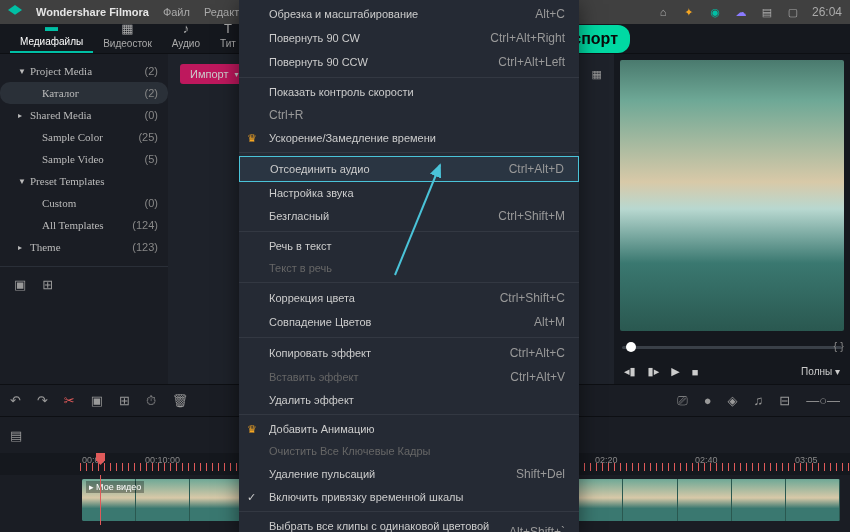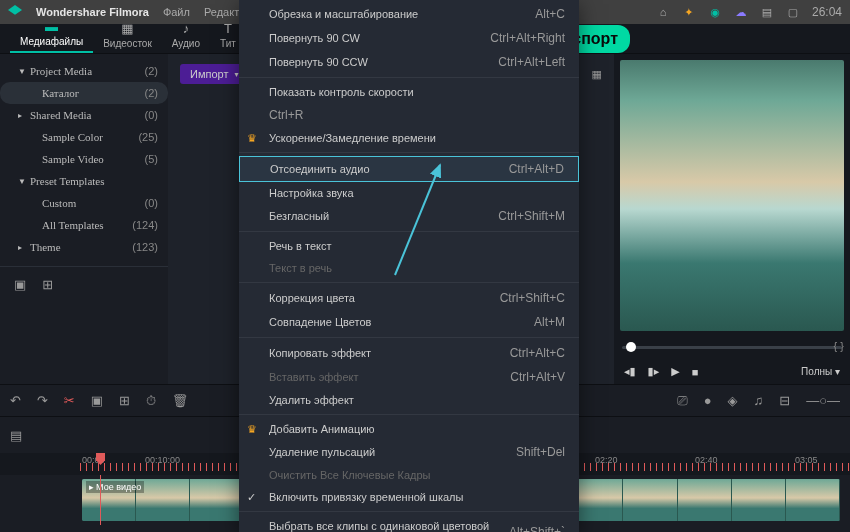--- a/index.html
+++ b/index.html
@@ -19,21 +19,21 @@
 .sidebar { width: 168px; background: #1a1d24; padding: 6px 0; overflow: hidden; }
 .side-row { display: flex; align-items: center; padding: 5px 10px 5px 18px; color: #bbb; cursor: pointer; }
 .side-row.sub { padding-left: 30px; border-radius: 10px; }
 .side-row.sel { background: #2a3038; }
 .side-tri { width: 8px; margin-right: 4px; font-size: 8px; }
 .side-label { flex: 1; font-family: Liberation Serif, serif; }
 .side-count { color: #888; }
 .side-bottom { display: flex; gap: 16px; padding: 10px 14px; border-top: 1px solid #2a2f38; margin-top: 8px; }
 .media-area { flex: 1; background: #1e222a; position: relative; padding: 8px; }
 .media-top { display: flex; align-items: center; gap: 10px; padding: 2px 4px 10px; }
-.import-btn { background: #4c1d95; padding: 4px 10px; border-radius: 3px; cursor: pointer; display: flex; align-items: center; gap: 6px; }
+.import-btn { background: #be185d; padding: 4px 10px; border-radius: 3px; cursor: pointer; display: flex; align-items: center; gap: 6px; }
 .media-tools { margin-left: auto; display: flex; gap: 12px; color: #999; }
 .drop-zone { height: 80px; display: flex; flex-direction: column; align-items: center; justify-content: center; gap: 6px; color: #777; margin-top: 20px; }
 .plus-icon { font-size: 22px; color: #00bfa5; font-weight: 300; }
 .preview { width: 236px; background: #15181e; display: flex; flex-direction: column; }
 .preview-vid { flex: 1; margin: 6px; background: linear-gradient(180deg, #4a7a6e 0%, #6ea896 15%, #d8c9a8 45%, #b8d8d0 55%, #3a7870 75%, #2a5850 100%); position: relative; border-radius: 2px; }
 .preview-slider { height: 14px; margin: 4px 8px; position: relative; }
 .preview-track { height: 3px; background: #3a4048; position: absolute; top: 5px; left: 0; right: 0; border-radius: 2px; }
 .preview-knob { width: 10px; height: 10px; background: #fff; border-radius: 50%; position: absolute; top: 1px; left: 4px; }
 .preview-ctrl { display: flex; align-items: center; gap: 12px; padding: 6px 10px; justify-content: center; color: #ccc; }
 .preview-ctrl > span { cursor: pointer; }
@@ -305,26 +305,26 @@
       <span class="cm-short">Ctrl+Alt+V</span>
     </div>
     <div class="cm-item">
       <span class="cm-label">Удалить эффект</span>
     </div>
     <div class="cm-sep"></div>
     <div class="cm-item">
       <span class="cm-icon cm-crown">♛</span>
       <span class="cm-label">Добавить Анимацию</span>
     </div>
+    <div class="cm-item disabled">
+      <span class="cm-label">Очистить Все Ключевые Кадры</span>
+    </div>
     <div class="cm-item">
       <span class="cm-label">Удаление пульсаций</span>
       <span class="cm-short">Shift+Del</span>
-    </div>
-    <div class="cm-item disabled">
-      <span class="cm-label">Очистить Все Ключевые Кадры</span>
     </div>
     <div class="cm-item">
       <span class="cm-icon cm-check">✓</span>
       <span class="cm-label">Включить привязку временной шкалы</span>
     </div>
     <div class="cm-sep"></div>
     <div class="cm-item">
       <span class="cm-label">Выбрать все клипы с одинаковой цветовой меткой</span>
       <span class="cm-short">Alt+Shift+`</span>
     </div>

